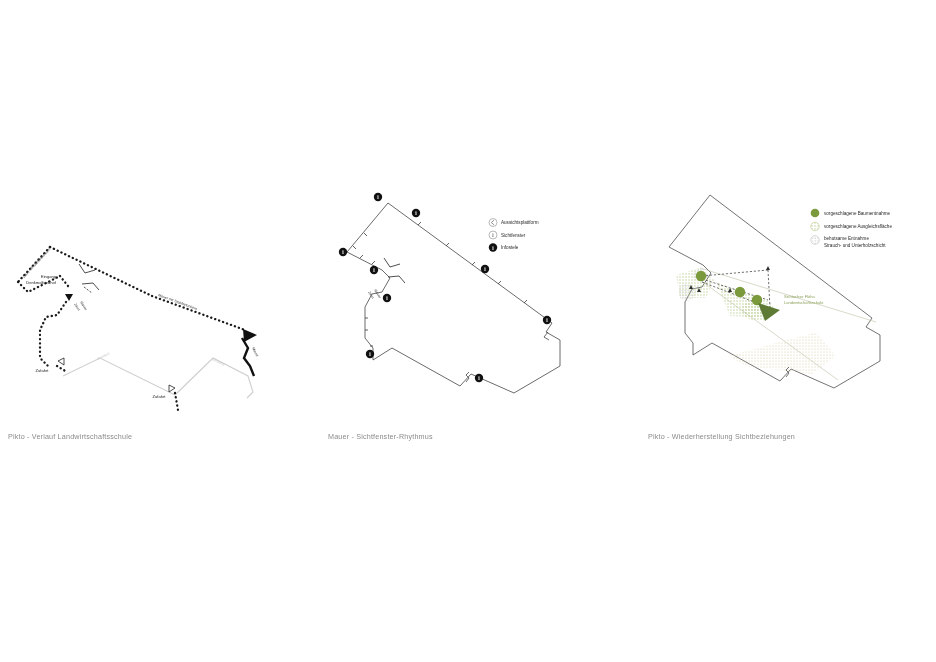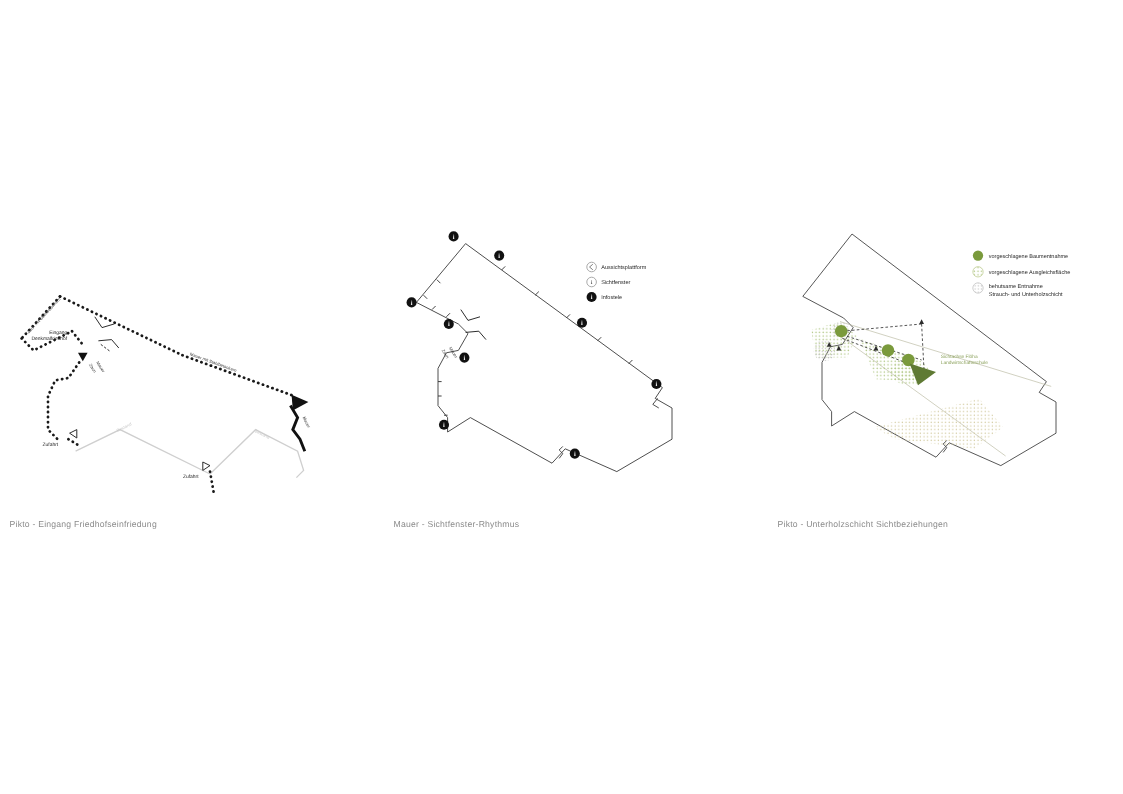--- a/index.html
+++ b/index.html
@@ -316,17 +316,17 @@
         </g>
         <g>
           <circle cx="175" cy="60" r="4.3" fill="url(#dotsGray)" stroke="#bdbdbd" stroke-width="0.6"></circle>
           <text class="legend-txt-g" x="184" y="60">behutsame Entnahme</text>
           <text class="legend-txt-g" x="184" y="66.5">Strauch- und Unterholzschicht</text>
         </g>
       </g>
     </svg>
   </div>
 
-  <div class="caption" id="caption-1">Pikto - Eingang Friedhofseinfriedung</div>
+  <div class="caption" id="caption-1">Pikto - Verlauf Landwirtschaftsschule</div>
   <div class="caption" id="caption-2">Mauer - Sichtfenster-Rhythmus</div>
-  <div class="caption" id="caption-3">Pikto - Unterholzschicht Sichtbeziehungen</div>
+  <div class="caption" id="caption-3">Pikto - Wiederherstellung Sichtbeziehungen</div>
 
 </div>
 
 </body></html>

